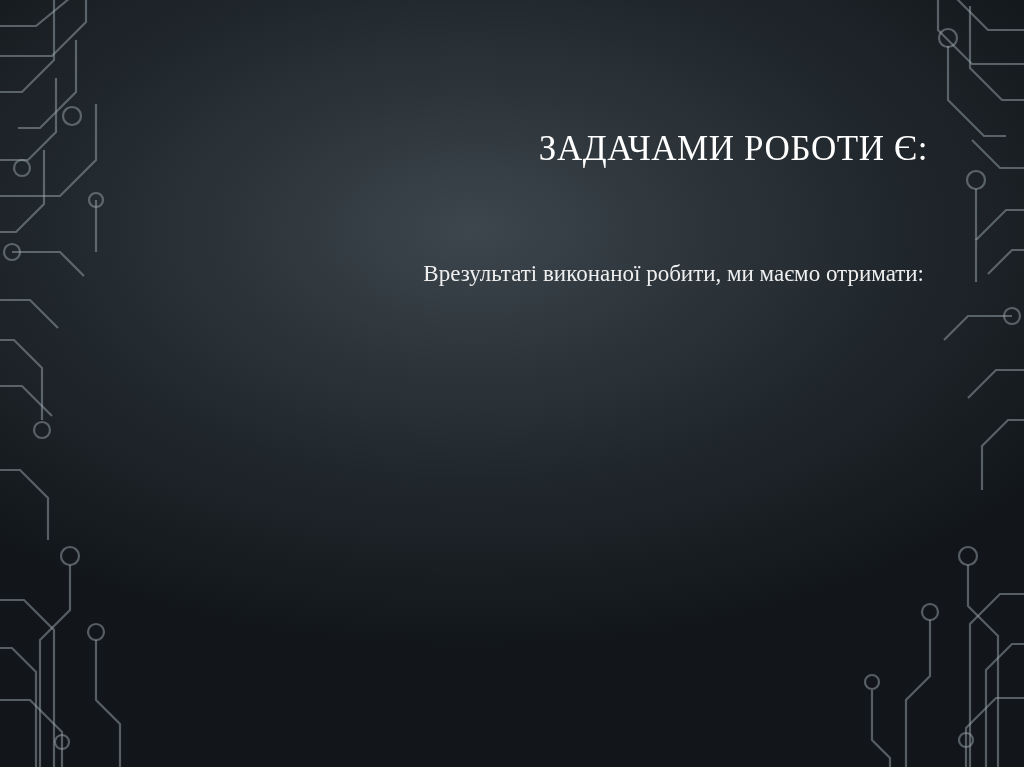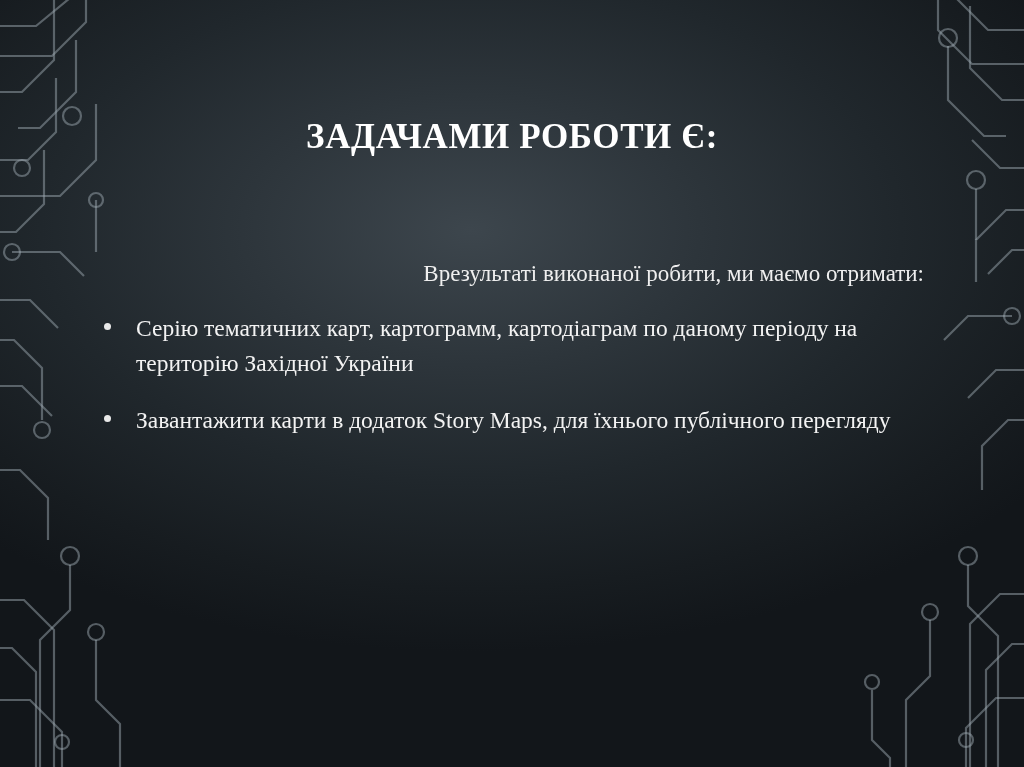--- a/index.html
+++ b/index.html
@@ -39,25 +39,25 @@
   .content {
     position: absolute;
     left: 0;
     top: 0;
     width: 1024px;
     height: 767px;
   }
   .title {
     position: absolute;
     left: 96px;
-    top: 117px;
+    top: 129px;
     width: 832px;
-    text-align: center;
+    text-align: right;
     font-size: 35px;
-    font-weight: bold;
+    font-weight: normal;
     letter-spacing: .6px;
     text-transform: uppercase;
     color: #ffffff;
   }
   .body-block {
     position: absolute;
     left: 96px;
     top: 258px;
     width: 836px;
   }
@@ -152,25 +152,15 @@
     <path d="M872 690 V740 L890 758 V767"></path>
     <circle cx="872" cy="682" r="7"></circle>
   </svg>
 
   <div class="content">
     <div class="title">Задачами роботи є:</div>
 
     <div class="body-block">
       <p class="lead">Врезультаті виконаної робити, ми маємо отримати:</p>
 
-      <ul class="bullets">
-        <li>
-          <span class="dot"></span>
-          <span>Серію тематичних карт, картограмм, картодіаграм по даному періоду на територію Західної України</span>
-        </li>
-        <li>
-          <span class="dot"></span>
-          <span>Завантажити карти в додаток Story Maps, для їхнього публічного перегляду</span>
-        </li>
-      </ul>
     </div>
   </div>
 </div>
 
 </body></html>

